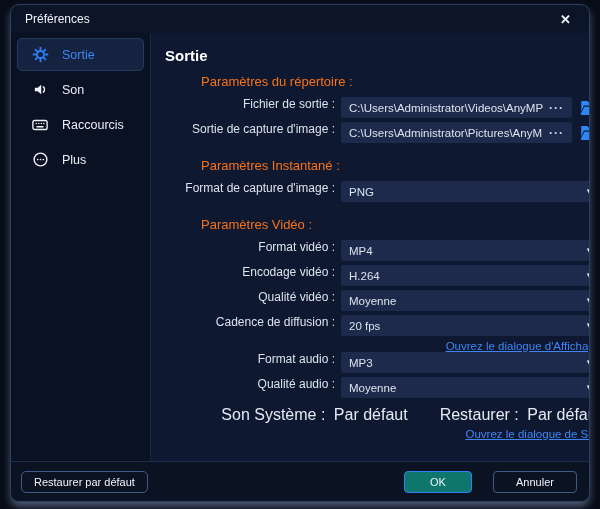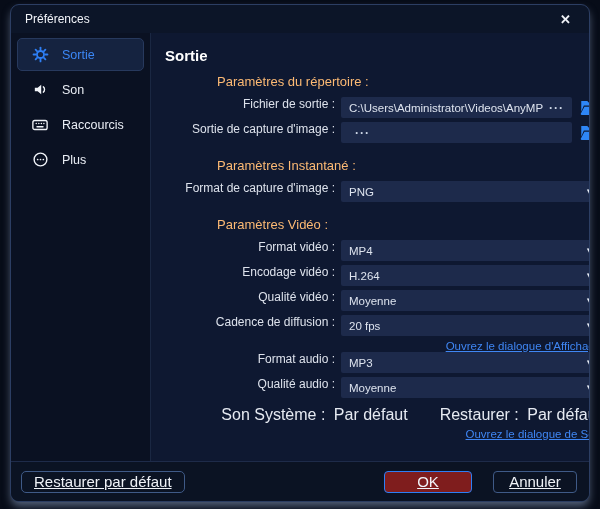--- a/index.html
+++ b/index.html
@@ -25,21 +25,21 @@
              border-right:1px solid #1a2742; padding-top:3px; }
   .side-item { height:33px; margin:2px 6px; border-radius:5px; display:flex;
                align-items:center; gap:13px; padding-left:13px;
                color:#e9edf4; font-size:12.5px; cursor:pointer; border:1px solid transparent; }
   .side-item.selected { background:#152340; border-color:#27395d; color:#3b87f6; }
   .side-icon { width:18px; height:18px; display:flex; align-items:center; justify-content:center; }
 
   .content { flex:1; background:#0e1831; padding:10px 10px 0 14px; position:relative; }
 
   .page-heading { color:#ffffff; font-size:15px; font-weight:bold; margin:4px 0 10px 0; }
-  .section-title { color:#fdba74; font-size:13px; margin:15px 0 8px 52px; }
+  .section-title { color:#f97316; font-size:13px; margin:15px 0 8px 36px; }
 
   .row { display:flex; margin:0 0 4px 0; }
   .row .label { width:176px; flex:0 0 176px; text-align:right; color:#dde2ec;
                 font-size:12px; padding-right:6px; white-space:nowrap; }
   .field, .select { flex:1; height:21px; background:#1d2a4b; border-radius:2px;
                     display:flex; align-items:center; padding:0 8px;
                     color:#dde3ee; font-size:11.5px; cursor:pointer; min-width:0; }
   .field .value { flex:1; overflow:hidden; white-space:nowrap; }
   .dots { color:#cdd6e5; font-size:12px; font-weight:bold; letter-spacing:1px; padding-left:6px; }
   .folder-btn { flex:0 0 22px; margin-left:7px; background:none; border:none;
@@ -49,23 +49,23 @@
   .link-row { display:flex; justify-content:flex-end; margin:3px 0 0 0; }
   .link { color:#3f86f3; font-size:11.5px; text-decoration:underline; cursor:pointer; }
 
   .devices { display:flex; justify-content:flex-end; gap:28px; margin:8px 0 4px 0;
              color:#e6eaf2; font-size:16px; }
   .devices .pair span { padding-left:4px; }
 
   
   .footer { flex:0 0 40px; background:#0b1323; border-top:1px solid #1e2b49;
             display:flex; align-items:center; padding:0 12px 0 10px; }
-  .btn { height:22px; font-size:15px; color:#f0f3f8; border-radius:5px;
-         background:transparent; border:1px solid #3f5a87; cursor:pointer; padding:0 12px;text-decoration:underline; }
-  .btn.primary { background:#7f1d1d; border-color:#2e7ff5; border-radius:4px; width:88px; }
+  .btn { height:22px; font-size:11px; color:#f0f3f8; border-radius:5px;
+         background:transparent; border:1px solid #3f5a87; cursor:pointer; padding:0 12px; }
+  .btn.primary { background:#0f766e; border-color:#2e7ff5; border-radius:4px; width:68px; }
   .btn.cancel { width:84px; margin-left:21px; border-radius:4px; }
   .spacer { flex:1; }
 </style>
 </head>
 <body>
 
 <div class="dialog">
 
   <div class="titlebar">
     <span class="title">Préférences</span>
@@ -146,20 +146,21 @@
         <button class="folder-btn">
           <svg width="20" height="16" viewBox="0 0 24 19">
             <path fill="#2e86f7" d="M1.5 1h7.2l2.2 2.3h10.3c.9 0 1.6.7 1.6 1.6v1.6H4.6L1.5 14V1z"></path>
             <path fill="#2e86f7" d="M5.3 8h18.2l-2.6 8.4c-.2.8-1 1.4-1.8 1.4H1.9c-.8 0-1.3-.8-1-1.5L5.3 8z"></path>
           </svg>
         </button>
       </div>
       <div class="row">
         <span class="label">Sortie de capture d'image :</span>
         <div class="field">
+          <span class="value">C:\Users\Administrator\Pictures\AnyM</span>
           <span class="dots">···</span>
         </div>
         <button class="folder-btn">
           <svg width="20" height="16" viewBox="0 0 24 19">
             <path fill="#2e86f7" d="M1.5 1h7.2l2.2 2.3h10.3c.9 0 1.6.7 1.6 1.6v1.6H4.6L1.5 14V1z"></path>
             <path fill="#2e86f7" d="M5.3 8h18.2l-2.6 8.4c-.2.8-1 1.4-1.8 1.4H1.9c-.8 0-1.3-.8-1-1.5L5.3 8z"></path>
           </svg>
         </button>
       </div>
 

